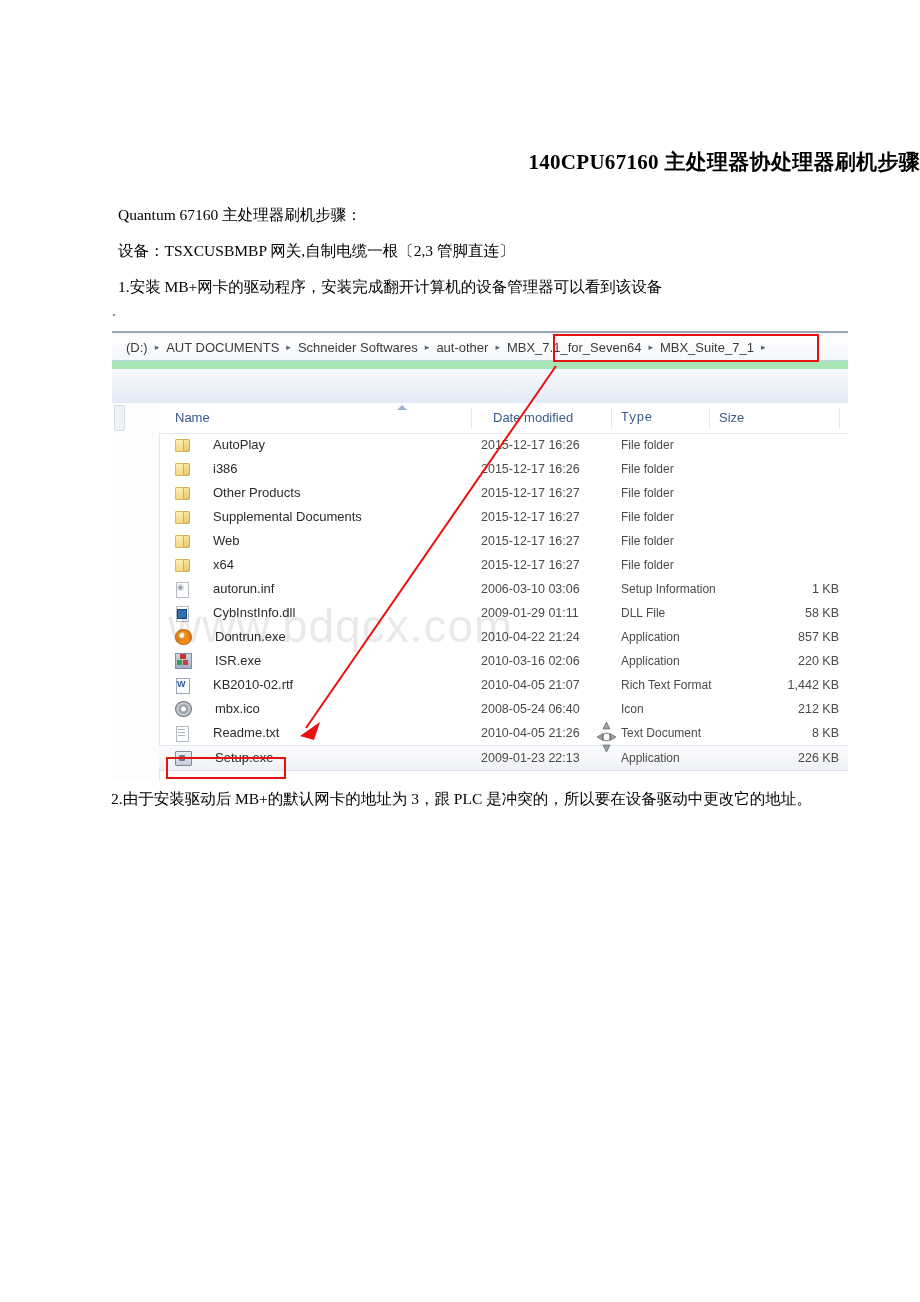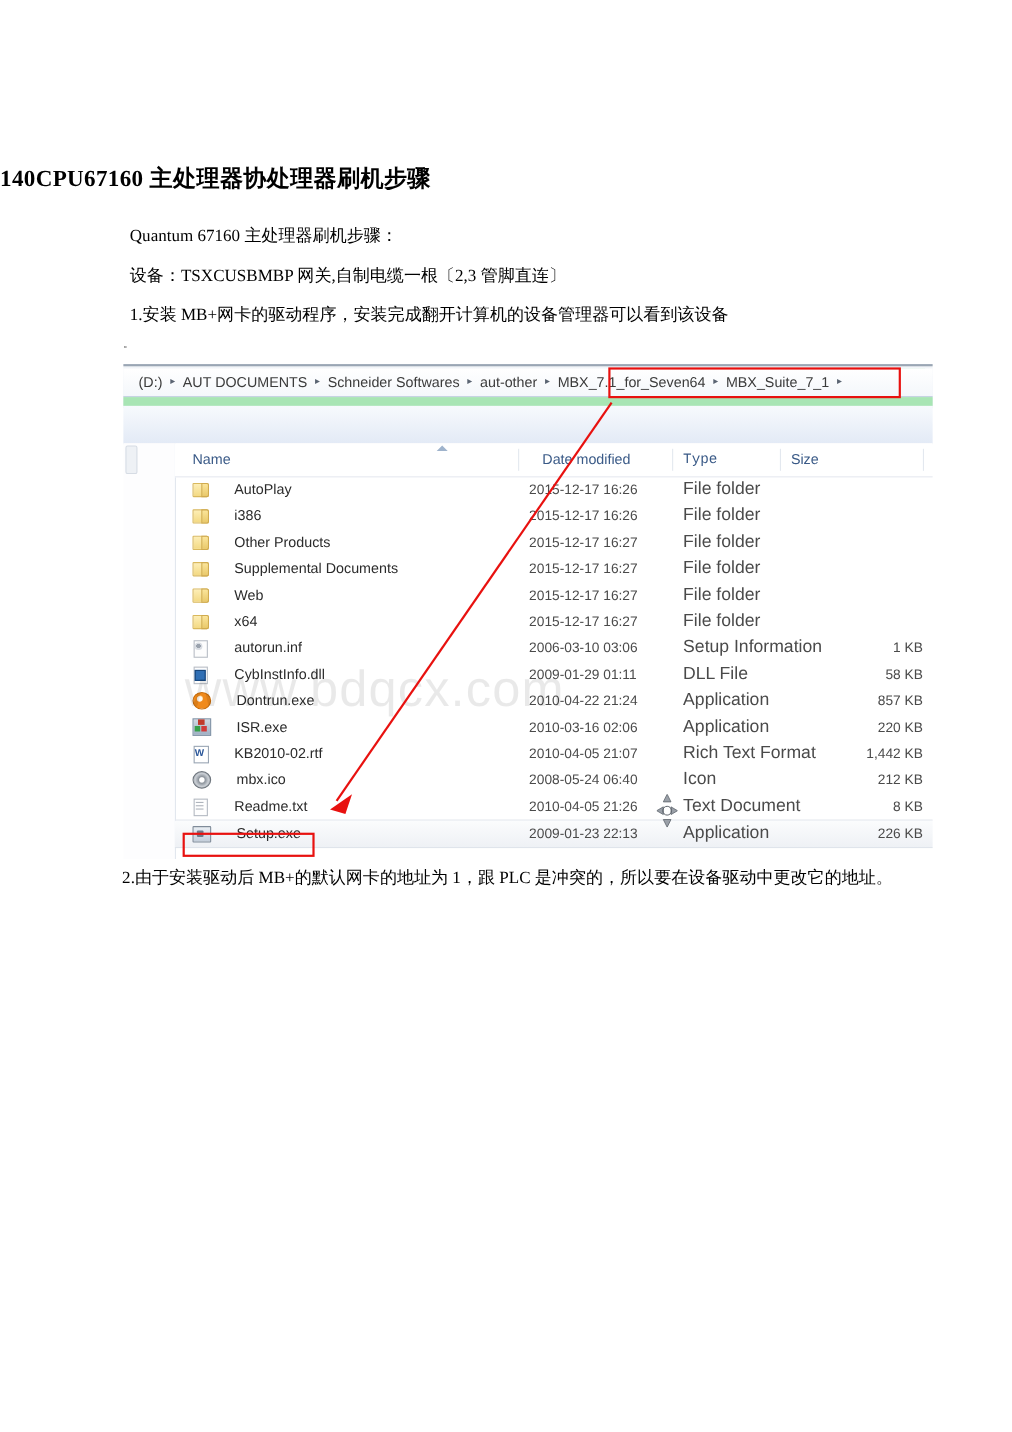--- a/index.html
+++ b/index.html
@@ -15,21 +15,21 @@
     color: #000;
     overflow: hidden;
   }
 
   
   .doc-title {
     position: absolute;
     left: 0;
     top: 148px;
     width: 920px;
-    text-align: left;
+    text-align: right;
     font-family: "Liberation Serif", "DejaVu Serif", serif;
     font-weight: bold;
     font-size: 21px;
     letter-spacing: 0.3px;
   }
   .para {
     position: absolute;
     left: 118px;
     width: 700px;
     font-size: 15.5px;
@@ -197,21 +197,21 @@
   }
   .cell-date {
     position: absolute;
     left: 322px;
     font-size: 12.5px;
     color: #4a4a4a;
   }
   .cell-type {
     position: absolute;
     left: 462px;
-    font-size: 16px;
+    font-size: 12px;
     color: #4a4a4a;
   }
   .cell-size {
     position: absolute;
     left: 560px;
     width: 120px;
     text-align: right;
     font-size: 12.5px;
     color: #4a4a4a;
   }
@@ -569,13 +569,13 @@
 <svg class="arrow-svg" viewBox="0 0 920 1302">
   <line x1="556" y1="366" x2="306" y2="728" stroke="#e8110f" stroke-width="2"></line>
   <polygon points="300,736 320,722 314,740" fill="#e8110f"></polygon>
 </svg>
 
 <svg class="move-cursor" viewBox="0 0 19 30">
   <path d="M9.5 0 L13 7 L6 7 Z M9.5 30 L6 23 L13 23 Z M0 15 L6 11.5 L6 18.5 Z M19 15 L13 18.5 L13 11.5 Z" fill="#9aa0a8" stroke="#5d636b" stroke-width="0.7"></path>
   <circle cx="9.5" cy="15" r="4" fill="none" stroke="#5d636b" stroke-width="0.9"></circle>
 </svg>
 
-<div class="para-tail">2.由于安装驱动后 MB+的默认网卡的地址为 1，跟 PLC 是冲突的，所以要在设备驱动中更改它的地址。</div>
+<div class="para-tail">2.由于安装驱动后 MB+的默认网卡的地址为 3，跟 PLC 是冲突的，所以要在设备驱动中更改它的地址。</div>
 
 </body></html>

